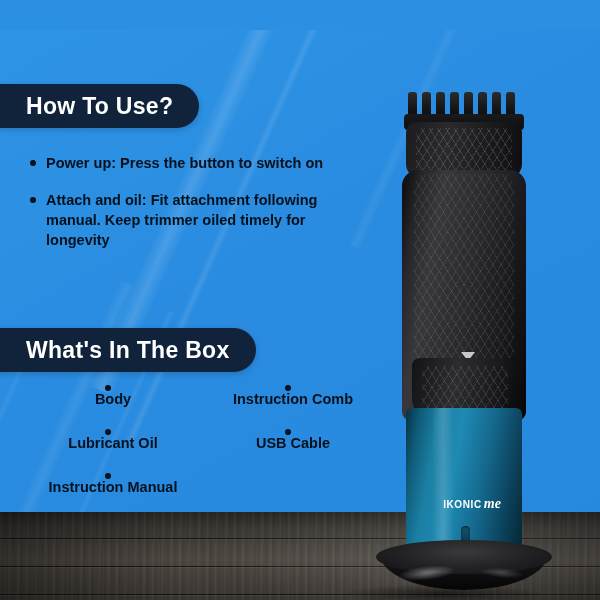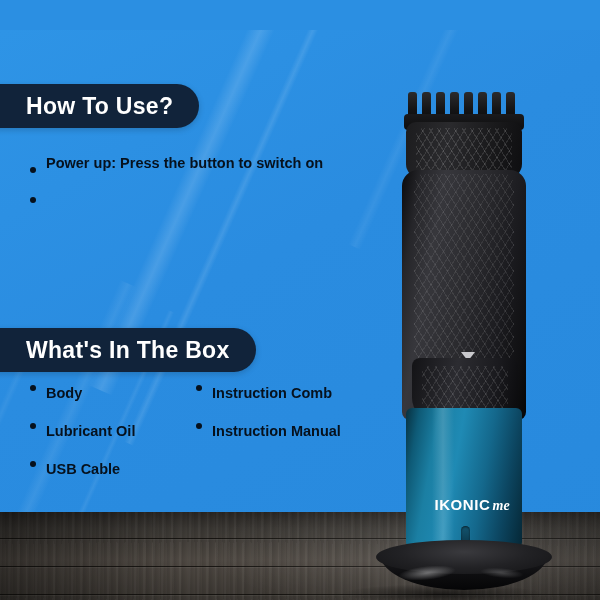--- a/index.html
+++ b/index.html
@@ -64,21 +64,21 @@
 
   
   .steps {
     position: absolute;
     left: 30px;
     top: 123px;
     width: 350px;
   }
   .step-item {
     display: flex;
-    align-items: flex-end;
+    align-items: flex-start;
     margin-bottom: 17px;
   }
   .dot {
     width: 6px;
     height: 6px;
     border-radius: 50%;
     background: #06111d;
     margin-top: 7px;
     margin-right: 10px;
     flex: 0 0 auto;
@@ -94,20 +94,22 @@
     position: absolute;
     left: 30px;
     top: 355px;
     width: 360px;
     display: grid;
     grid-template-columns: 166px 194px;
     row-gap: 22px;
   }
   .box-item {
     display: flex;
+    align-items: center;
+    flex-direction: column;
   }
   .box-text {
     color: #06111d;
     font-size: 14.5px;
     font-weight: bold;
     white-space: nowrap;
   }
 
   
   .floor {
@@ -360,21 +362,21 @@
     top: 88px;
     width: 92px;
     text-align: center;
     display: flex;
     align-items: baseline;
     justify-content: center;
     gap: 2px;
   }
   .logo-mark {
     color: #ffffff;
-    font-size: 15px;
+    font-size: 10px;
     font-weight: bold;
     letter-spacing: .6px;
     font-family: "Liberation Sans", sans-serif;
   }
   .logo-sub {
     color: #ffffff;
     font-size: 14px;
     font-style: italic;
     font-family: "Liberation Serif", serif;
     font-weight: bold;
@@ -463,20 +465,21 @@
     <span class="pill-text">How To Use?</span>
   </div>
 
   <div class="steps">
     <div class="step-item">
       <span class="dot"></span>
       <span class="step-text">Power up: Press the button to switch on</span>
     </div>
     <div class="step-item">
       <span class="dot"></span>
+      <span class="step-text" style="max-width:300px;">Attach and oil: Fit attachment following manual. Keep trimmer oiled timely for longevity</span>
     </div>
   </div>
 
   <div class="pill" id="pill-box">
     <span class="pill-text">What's In The Box</span>
   </div>
 
   <div class="boxlist">
     <div class="box-item">
       <span class="dot" style="margin-top:0;"></span>
@@ -485,25 +488,25 @@
     <div class="box-item">
       <span class="dot" style="margin-top:0;"></span>
       <span class="box-text">Instruction Comb</span>
     </div>
     <div class="box-item">
       <span class="dot" style="margin-top:0;"></span>
       <span class="box-text">Lubricant Oil</span>
     </div>
     <div class="box-item">
       <span class="dot" style="margin-top:0;"></span>
-      <span class="box-text">Instruction Manual</span>
+      <span class="box-text">USB Cable</span>
     </div>
     <div class="box-item">
       <span class="dot" style="margin-top:0;"></span>
-      <span class="box-text">USB Cable</span>
+      <span class="box-text">Instruction Manual</span>
     </div>
   </div>
 
   <div class="trimmer">
 
     <div class="comb">
       <div class="tooth" style="left:0px;"></div>
       <div class="tooth" style="left:14px;"></div>
       <div class="tooth" style="left:28px;"></div>
       <div class="tooth" style="left:42px;"></div>

